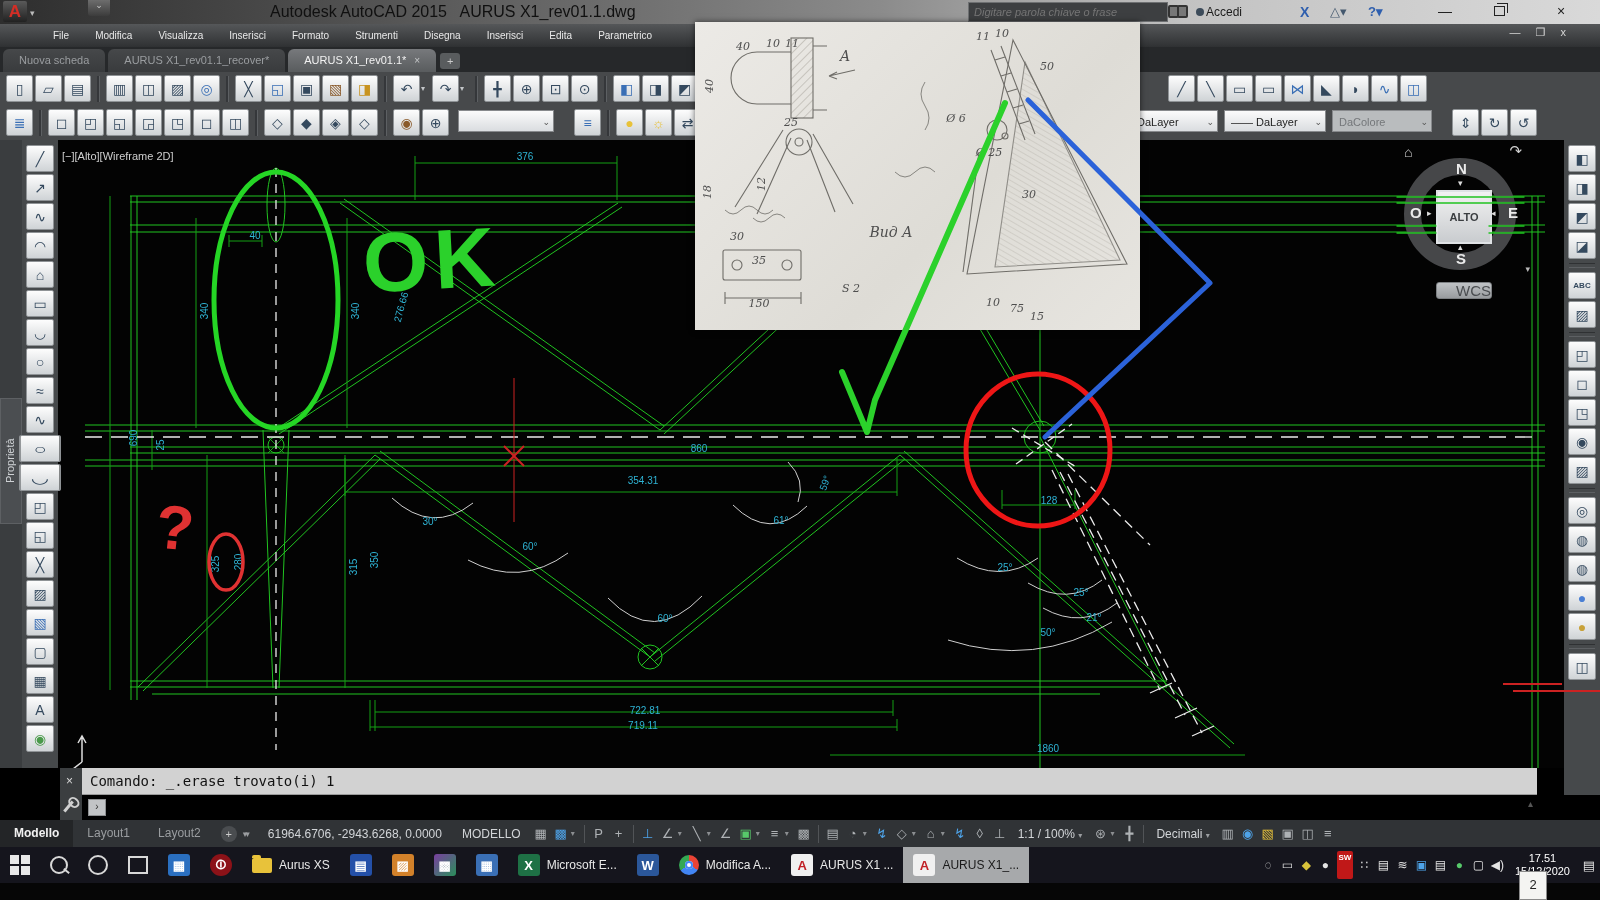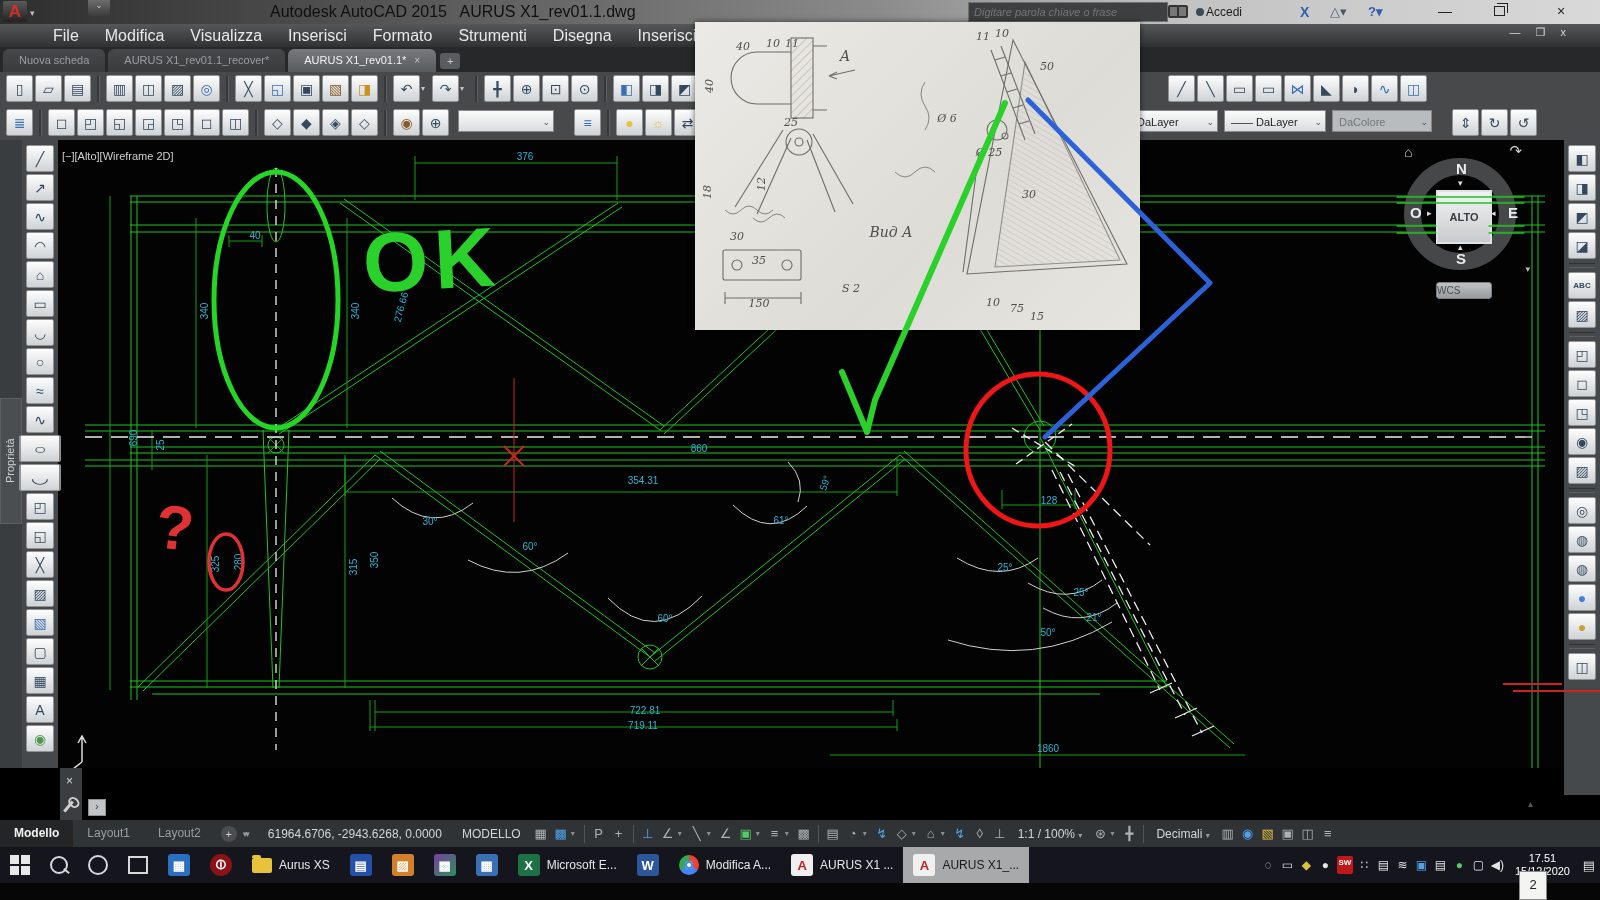--- a/index.html
+++ b/index.html
@@ -17,21 +17,21 @@
   #signin{left:1196px;width:80px;font-size:12px;color:#1b1b1b;}
   #signin .head{width:8px;height:8px;border-radius:50%;background:#3c4b5a;display:inline-block;margin-right:2px;}
   #xchg{left:1300px;color:#2f5fae;font-weight:bold;font-size:14px;}
   #a360{left:1330px;color:#44586e;font-size:13px;}
   #help-ico{left:1368px;color:#2f5fae;font-weight:bold;font-size:13px;}
   .win-btn{position:absolute;top:0;width:42px;height:23px;text-align:center;line-height:22px;color:#222;font-size:14px;}
   #btn-restore i{display:inline-block;width:9px;height:8px;border:1px solid #222;box-shadow:2px -2px 0 -0px #d9d9d9,3px -3px 0 0px #222;}
 
   
   #menubar{position:absolute;left:0;top:24px;width:1600px;height:23px;background:linear-gradient(#555759,#2f3133);display:flex;align-items:center;padding-left:40px;box-sizing:border-box;}
-  .menu-item{color:#e8e8e8;font-size:16px;padding:12px 13px;height:23px;line-height:23px;}
+  .menu-item{color:#e8e8e8;font-size:10px;padding:12px 13px;height:23px;line-height:23px;}
   #mdi-controls{position:absolute;right:28px;top:26px;color:#d6d6d6;font-size:11px;letter-spacing:6px;}
 
   
   #filetabs{position:absolute;left:0;top:47px;width:1600px;height:25px;background:#26282a;display:flex;align-items:flex-end;}
   .ftab{height:23px;line-height:23px;padding:0 16px;font-size:11px;color:#9a9da0;background:linear-gradient(#46484a,#393b3d);border-radius:6px 6px 0 0;margin-left:3px;}
   .ftab.active{background:linear-gradient(#77797c,#595c5e);color:#f2f2f2;}
   .ftab .closex{color:#c6c8ca;margin-left:8px;font-size:10px;}
   #newtab-btn{width:20px;height:16px;background:#595c5e;border-radius:3px;color:#ccc;text-align:center;line-height:16px;font-size:11px;margin:0 0 3px 4px;}
 
   
@@ -68,21 +68,21 @@
 
   
   #viewcube{position:absolute;left:1396px;top:146px;width:132px;height:154px;z-index:3;color:#e6e6e6;}
   #vc-ring{position:absolute;left:8px;top:12px;width:112px;height:112px;border-radius:50%;border:17px solid rgba(82,84,86,.85);box-sizing:border-box;}
   #vc-center{position:absolute;left:40px;top:44px;width:52px;height:50px;background:linear-gradient(#f2f2f2,#c9cccf);border:2px solid #dfe2e5;color:#3a3d40;font-size:11px;font-weight:bold;display:flex;align-items:center;justify-content:center;}
   .vc-l{position:absolute;font-weight:bold;font-size:15px;color:#ececec;}
   .vc-a{position:absolute;font-size:9px;color:#dcdcdc;}
   #vc-home{position:absolute;left:8px;top:-2px;font-size:14px;color:#cfcfcf;}
   #vc-rot{position:absolute;right:6px;top:-4px;font-size:15px;color:#cfcfcf;}
   #vc-dd{position:absolute;right:-2px;bottom:26px;font-size:9px;color:#b8b8b8;}
-  #wcs{position:absolute;left:40px;top:136px;width:54px;height:15px;background:linear-gradient(#bfc2c5,#999c9f);border:1px solid #7d8083;border-radius:3px;color:#4a4d50;font-size:10px;text-align:left;line-height:15px;}
+  #wcs{position:absolute;left:40px;top:136px;width:54px;height:15px;background:linear-gradient(#bfc2c5,#999c9f);border:1px solid #7d8083;border-radius:3px;color:#4a4d50;font-size:15px;text-align:right;line-height:15px;}
 
   
   #overlay{position:absolute;left:695px;top:22px;width:445px;height:308px;background:linear-gradient(135deg,#eceae6,#dedcd6 60%,#e7e5e0);z-index:6;box-shadow:0 0 6px rgba(0,0,0,.6);}
   .olabel{position:absolute;color:#4e4e4e;font-size:11px;font-style:italic;font-family:"DejaVu Serif",serif;white-space:nowrap;}
   .olabel.big{font-size:14px;}
 
   
   #cmdblock{position:absolute;left:60px;top:768px;width:1477px;height:52px;z-index:5;}
   #cmdrail{position:absolute;left:0;top:0;width:22px;height:52px;background:#3b3e40;color:#d8d8d8;}
   #cmdrail .x{position:absolute;left:6px;top:6px;font-size:12px;}
@@ -120,21 +120,21 @@
   #lens:after{content:"";position:absolute;left:11px;top:12px;width:7px;height:2px;background:#d8d8d8;transform:rotate(40deg);}
   #cortana{width:16px;height:16px;border:2px solid #d8d8d8;border-radius:50%;}
   #taskview{width:16px;height:14px;border:2px solid #d8d8d8;}
   .folder{width:20px;height:15px;background:#e8c23a;border-radius:2px 2px 2px 2px;position:relative;}
   .folder:before{content:"";position:absolute;left:0;top:-3px;width:9px;height:3px;background:#e8c23a;border-radius:2px 2px 0 0;}
   #chrome-ico{width:20px;height:20px;border-radius:50%;background:conic-gradient(#ea4335 0 33%,#4285f4 33% 66%,#34a853 66% 100%);position:relative;}
   #chrome-ico:after{content:"";position:absolute;left:6px;top:6px;width:8px;height:8px;background:#fff;border:0;border-radius:50%;box-shadow:inset 0 0 0 2px #4285f4;}
   .acad-ico{background:#f0f0f0;color:#c02026;}
   #tray{display:flex;align-items:center;margin-left:auto;}
   .tray-ico{width:19px;text-align:center;color:#e4e4e4;font-size:12px;flex:none;}
-  .tray-ico.sw{color:#fff;background:#c01818;font-size:8px;font-weight:bold;width:16px;height:18px;line-height:14px;border-radius:2px;margin:0 2px;}
+  .tray-ico.sw{color:#fff;background:#c01818;font-size:8px;font-weight:bold;width:16px;height:28px;line-height:14px;border-radius:2px;margin:0 2px;}
   #clock{margin:0 8px;text-align:center;color:#fff;font-size:11px;line-height:13px;}
   #tray-end{width:22px;text-align:center;color:#e4e4e4;font-size:13px;}
   #badge2{position:absolute;left:1519px;top:871px;width:26px;height:27px;background:#f4f4f2;border:1px solid #8a8a8a;color:#222;font-size:13px;text-align:center;line-height:26px;z-index:12;}
   #bottomstrip{position:absolute;left:0;top:883px;width:1600px;height:17px;background:#060606;z-index:11;}
 </style>
 </head>
 <body>
 
 <div id="screen">
 
@@ -476,21 +476,21 @@
         <span class="olabel" style="left: 12px; top: 170px; transform: translate(-50%, -50%) rotate(-90deg);">18</span>
         <span class="olabel" style="left: 96px; top: 100px; transform: translate(-50%, -50%);">25</span>
         <span class="olabel" style="left: 42px; top: 214px; transform: translate(-50%, -50%);">30</span>
         <span class="olabel" style="left: 64px; top: 238px; transform: translate(-50%, -50%);">35</span>
         <span class="olabel" style="left: 64px; top: 281px; transform: translate(-50%, -50%);">150</span>
         <span class="olabel big" style="left: 196px; top: 210px; transform: translate(-50%, -50%);">Вид А</span>
         <span class="olabel" style="left: 156px; top: 266px; transform: translate(-50%, -50%);">S 2</span>
         <span class="olabel" style="left: 288px; top: 14px; transform: translate(-50%, -50%);">11</span>
         <span class="olabel" style="left: 307px; top: 11px; transform: translate(-50%, -50%);">10</span>
         <span class="olabel" style="left: 352px; top: 44px; transform: translate(-50%, -50%);">50</span>
-        <span class="olabel" style="left: 252px; top: 96px; transform: translate(-50%, -50%); font-style: italic;">Ø 6</span>
+        <span class="olabel" style="left: 261px; top: 96px; transform: translate(-50%, -50%); font-style: italic;">Ø 6</span>
         <span class="olabel" style="left: 294px; top: 120px; transform: translate(-50%, -50%); margin-top: 10px;">Ø 25</span>
         <span class="olabel" style="left: 334px; top: 172px; transform: translate(-50%, -50%);">30</span>
         <span class="olabel" style="left: 298px; top: 280px; transform: translate(-50%, -50%);">10</span>
         <span class="olabel" style="left: 322px; top: 286px; transform: translate(-50%, -50%);">75</span>
         <span class="olabel" style="left: 342px; top: 294px; transform: translate(-50%, -50%);">15</span>
       </div>
   </div>
 
   <svg id="annsvg" width="1600" height="900" viewBox="0 0 1600 900">
     <g fill="none" stroke-linecap="round" stroke-linejoin="round">
@@ -505,20 +505,21 @@
     </g>
   </svg>
   <div id="ok-note">OK</div>
   <div id="q-note">?</div>
 
   <div id="cmdblock">
     <div id="cmdrail">
       <span class="x">×</span>
       <span id="cmd-wrench"></span>
     </div>
+    <div id="cmdhist">Comando: _.erase trovato(i) 1</div>
     <div id="cmd-promptico">›</div>
     <div id="cmd-up">▴</div>
   </div>
 
   <div id="statusbar">
     <div class="ltab active">Modello</div>
     <div class="ltab">Layout1</div>
     <div class="ltab">Layout2</div>
     <div id="ltab-add">+</div>
     <div id="ltab-ch">▾▾</div>

